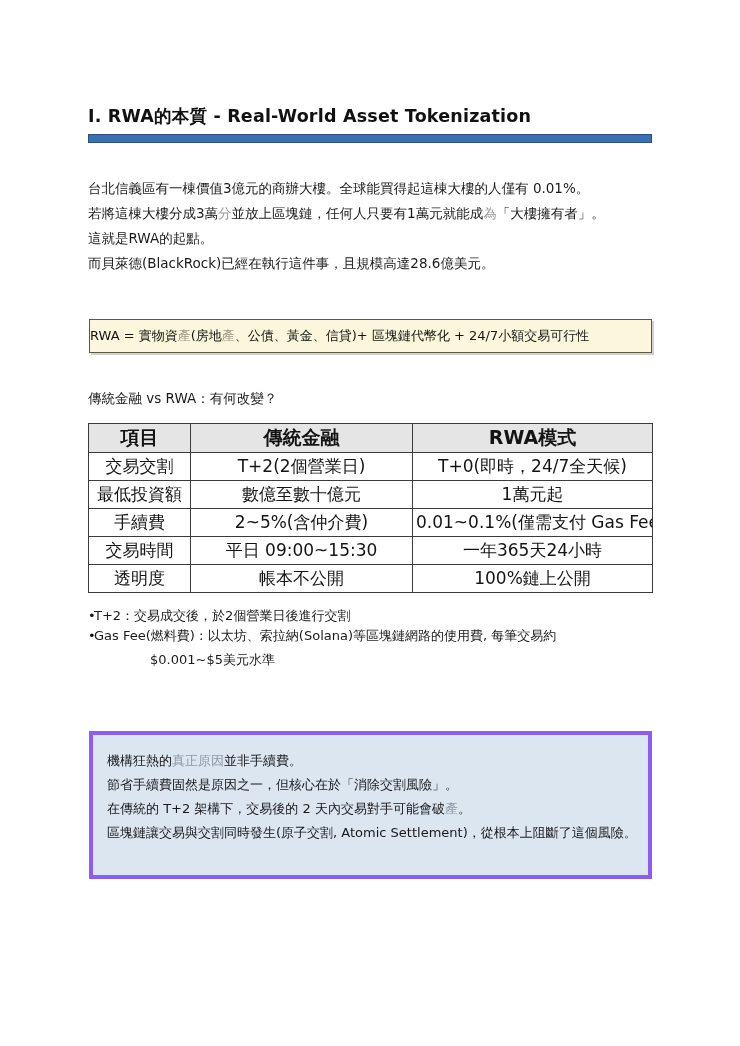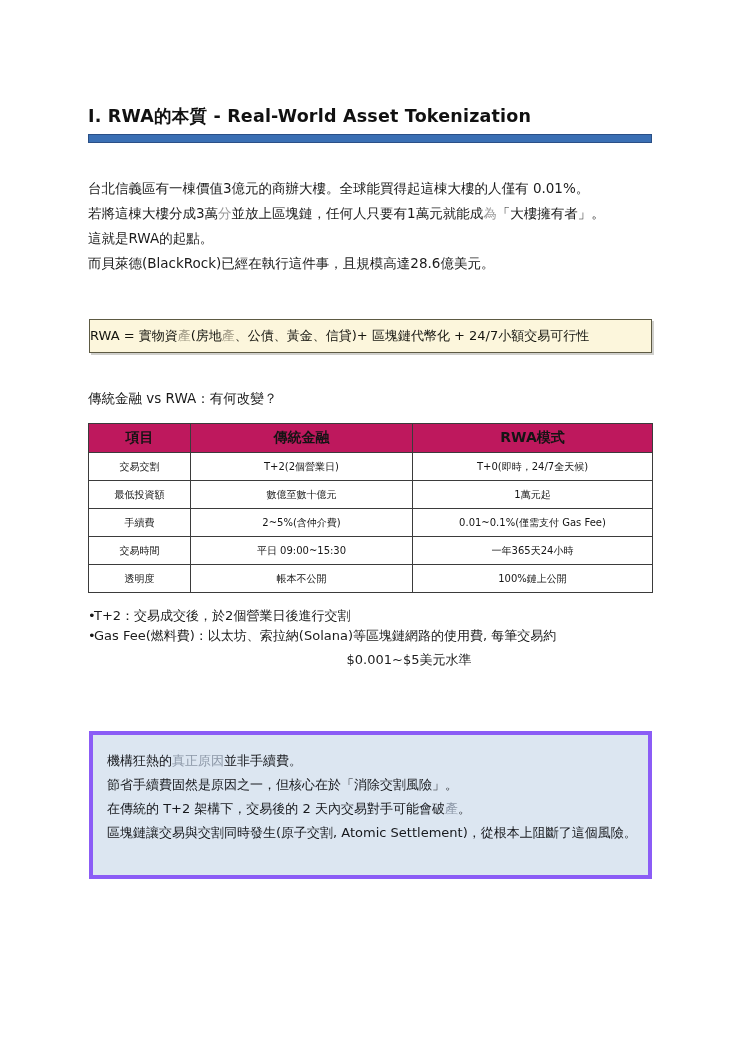--- a/index.html
+++ b/index.html
@@ -101,31 +101,31 @@
     table-layout: fixed;
   }
   .cmp-table col.c1 { width: 102px; }
   .cmp-table col.c2 { width: 222px; }
   .cmp-table col.c3 { width: 240px; }
 
   .cmp-table th,
   .cmp-table td {
     border: 1px solid #3b3b3b;
     text-align: center;
-    font-size: 10px;
+    font-size: 17px;
     color: #141414;
     height: 25px;
     padding: 1px 3px;
     white-space: nowrap;
     overflow: hidden;
   }
   .cmp-table th {
-    background: #be185d;
+    background: #e5e5e5;
     font-weight: bold;
-    font-size: 14px;
+    font-size: 19px;
     height: 26px;
   }
 
   
   .bullets {
     position: absolute;
     left: 88px;
     top: 606px;
     width: 580px;
     font-size: 13px;
@@ -139,21 +139,20 @@
   .bullet-row:last-child { margin-bottom: 12px; }
   .bullet-dot {
     display: inline-block;
     width: 6px;
   }
   .bullet-cont {
     display: block;
     padding-left: 62px;
     line-height: 28px;
     white-space: nowrap;
-    text-align: center;
   }
 
   
   .note-box {
     position: absolute;
     left: 89px;
     top: 731px;
     width: 563px;
     height: 148px;
     background: #dce6f1;

